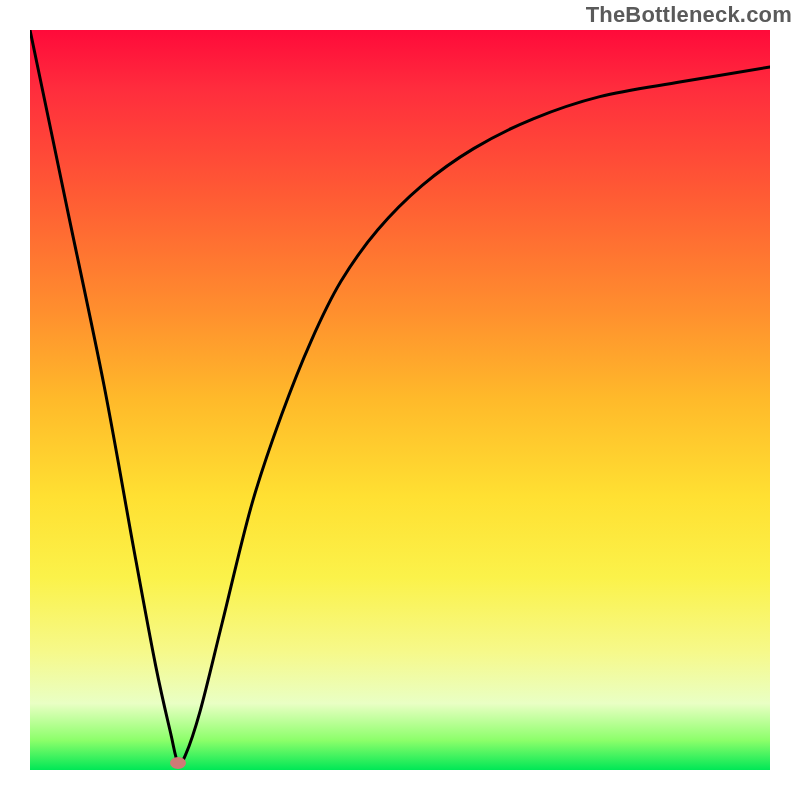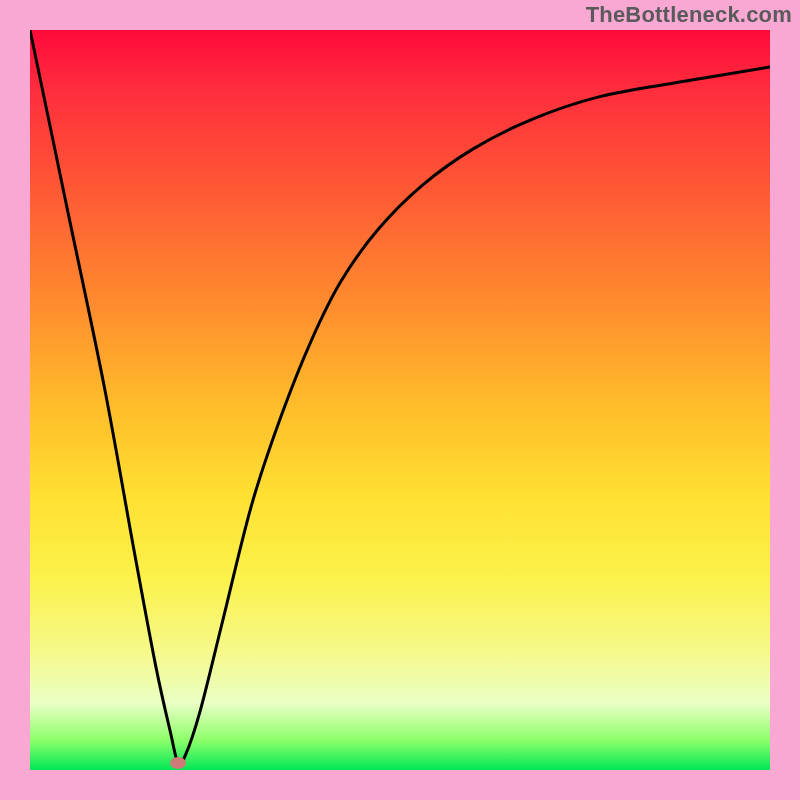--- a/index.html
+++ b/index.html
@@ -8,21 +8,21 @@
     width: 800px;
     height: 800px;
     background: #000;
     font-family: Arial, Helvetica, sans-serif;
     overflow: hidden;
   }
   .frame {
     position: relative;
     width: 800px;
     height: 800px;
-    background: #f9a8d4;
+    background: #ffffff;
   }
   .watermark {
     position: absolute;
     top: 2px;
     right: 8px;
     color: #5a5a5a;
     font-size: 22px;
     font-weight: 600;
     letter-spacing: 0.2px;
     z-index: 10;

